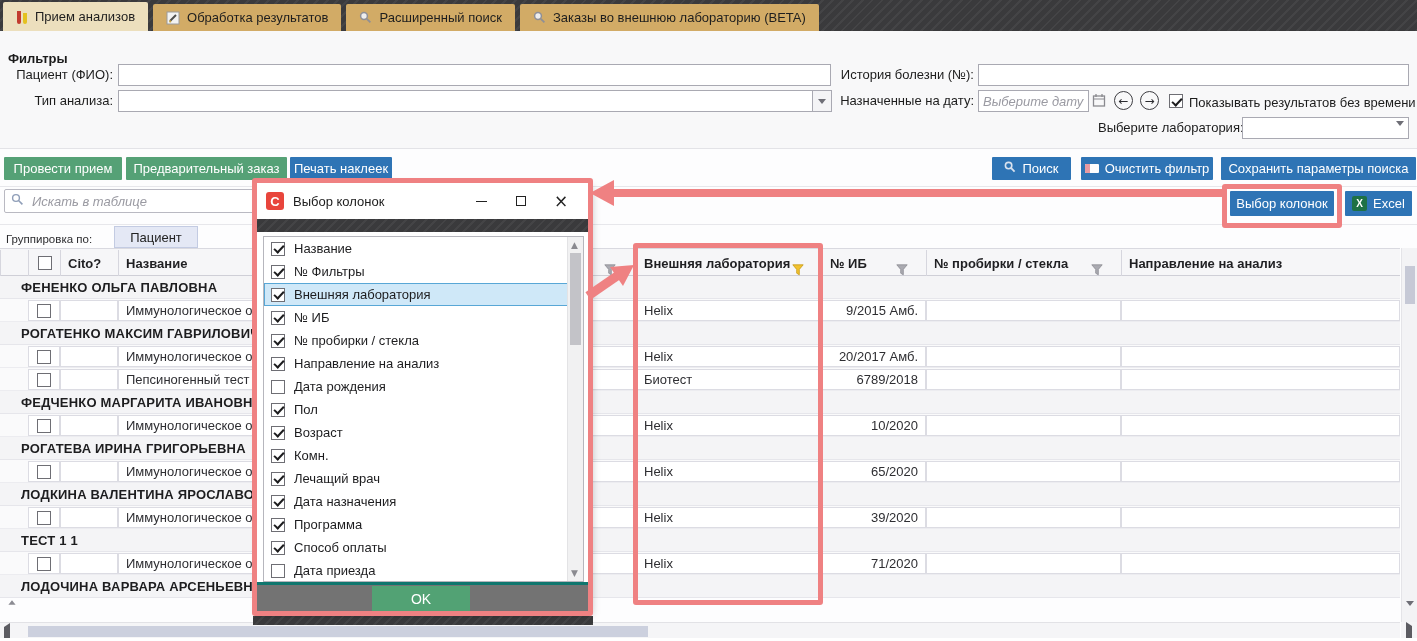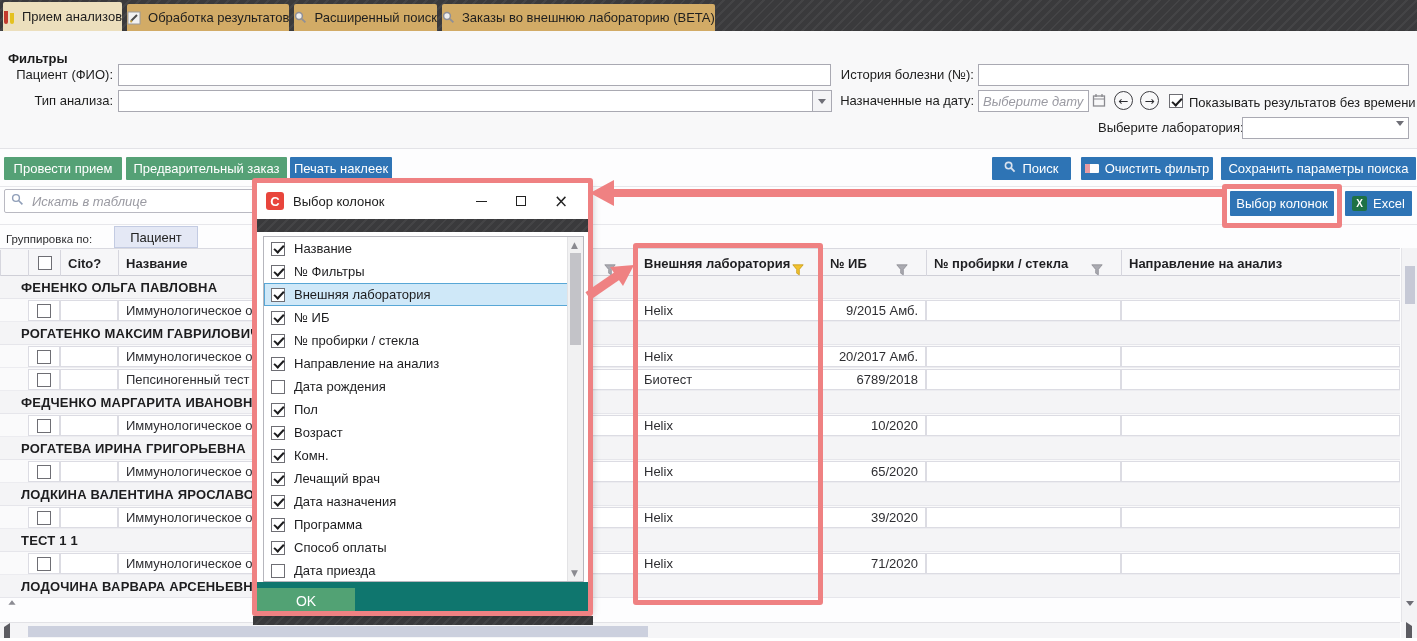--- a/index.html
+++ b/index.html
@@ -1,21 +1,21 @@
 <!DOCTYPE html>
 <html><head>
 <meta charset="utf-8">
 <style>
   html,body{margin:0;padding:0;background:#fff}
   .screen{position:relative;width:1417px;height:641px;background:#fff;overflow:hidden;
     font-family:"Liberation Sans",sans-serif;-webkit-font-smoothing:antialiased}
   .stripes{background-color:#3a3a3c;background-image:repeating-linear-gradient(135deg,rgba(255,255,255,.05) 0 2px,transparent 2px 7px)}
   
   .tabbar{position:absolute;left:0;top:0;width:100%;height:31px;display:flex;align-items:flex-end;gap:5px;padding-left:3px;box-sizing:border-box}
-  .tab{height:27px;display:flex;align-items:center;gap:7px;padding:0 0;font-size:13px;color:#1e1e1e;background:#d2ab66;border-radius:2px 2px 0 0;cursor:pointer;white-space:nowrap}
+  .tab{height:27px;display:flex;align-items:center;gap:7px;padding:0 13px;font-size:13px;color:#1e1e1e;background:#d2ab66;border-radius:2px 2px 0 0;cursor:pointer;white-space:nowrap}
   .tab.active{background:#ecdfbd;height:29px}
   .icon-tubes{position:relative;width:12px;height:14px}
   .icon-tubes i{position:absolute;bottom:0;width:4px;height:13px;border-radius:0 0 2px 2px}
   .icon-tubes i.t1{left:1px;background:#c23b2e}
   .icon-tubes i.t2{left:7px;background:#e4c11f;height:11px}
   
   .filters{position:absolute;left:0;top:31px;width:100%;height:118px;background:#f8f8f9;border-bottom:1px solid #e3e3e7;box-sizing:border-box}
   .flabel{position:absolute;font-size:13px;color:#1c1c1c;text-align:right;white-space:nowrap}
   .tinput{position:absolute;border:1px solid #a9a9b2;background:#fff;font-size:13px;padding:0 4px;box-sizing:border-box;height:22px;font-family:"Liberation Sans",sans-serif;color:#222}
   .tinput::placeholder{color:#9a9aa2;font-style:italic}
@@ -67,21 +67,21 @@
   .glyph-min{width:11px;height:0;border-top:1.5px solid #222}
   .glyph-max{width:10px;height:10px;border:1.2px solid #222;box-sizing:border-box}
   .glyph-close{font-size:17px;line-height:1;color:#222;font-family:"DejaVu Sans",sans-serif}
   .mstripe{position:absolute;left:0;top:36px;width:100%;height:13px}
   .mlist{position:absolute;left:6px;top:53px;width:321px;height:346px;border:1px solid #b6b6bd;background:#fff;box-sizing:border-box;overflow:hidden}
   .mitem{height:23px;display:flex;align-items:center;gap:9px;padding-left:6px;font-size:13px;color:#1d1d1f;border:1px solid transparent;box-sizing:border-box;margin-right:15px;cursor:pointer}
   .mitem.selected{background:#cfe8f8;border-color:#58a7d6}
   .mscroll{position:absolute;right:0;top:0;bottom:0;width:15px;background:#f1f1f2;border-left:1px solid #e3e3e5}
   .mthumb{position:absolute;left:2px;top:16px;width:11px;height:92px;background:#c3c3c8;cursor:pointer}
   .chev{font-size:9px;color:#8a8a90;font-family:"DejaVu Sans",sans-serif}
-  .mfooter{position:absolute;left:0;bottom:0;width:100%;height:30px;background:#0f766e;border-top:7px solid #0f766e;display:flex;align-items:center;justify-content:flex-start;padding-right:5px;box-sizing:border-box}
+  .mfooter{position:absolute;left:0;bottom:0;width:100%;height:30px;background:#737373;border-top:3px solid #0f766e;display:flex;align-items:center;justify-content:center;padding-right:5px;box-sizing:border-box}
   .okbtn{width:98px;height:25px;background:#52a274;color:#fff;font-size:14px;display:flex;align-items:center;justify-content:center;cursor:pointer}
   .modal-underbar{position:absolute;left:253px;top:616px;width:340px;height:9px;z-index:9}
   
   .ann{position:absolute;border:5px solid #ef8182;border-radius:3px;z-index:25;pointer-events:none;box-sizing:border-box}
   .arrows{position:absolute;left:0;top:0;z-index:30;pointer-events:none}
   
   .eraser{width:14px;height:9px;background:#fdfdfd;border-radius:1px;position:relative;overflow:hidden}
   .eraser::before{content:"";position:absolute;left:0;top:0;width:5px;height:9px;background:#e89aa2}
   .xlicon{width:15px;height:15px;background:#1e7145;color:#fff;font-size:10px;font-weight:bold;display:flex;align-items:center;justify-content:center;border-radius:2px}
   .funnel{display:inline-block}

